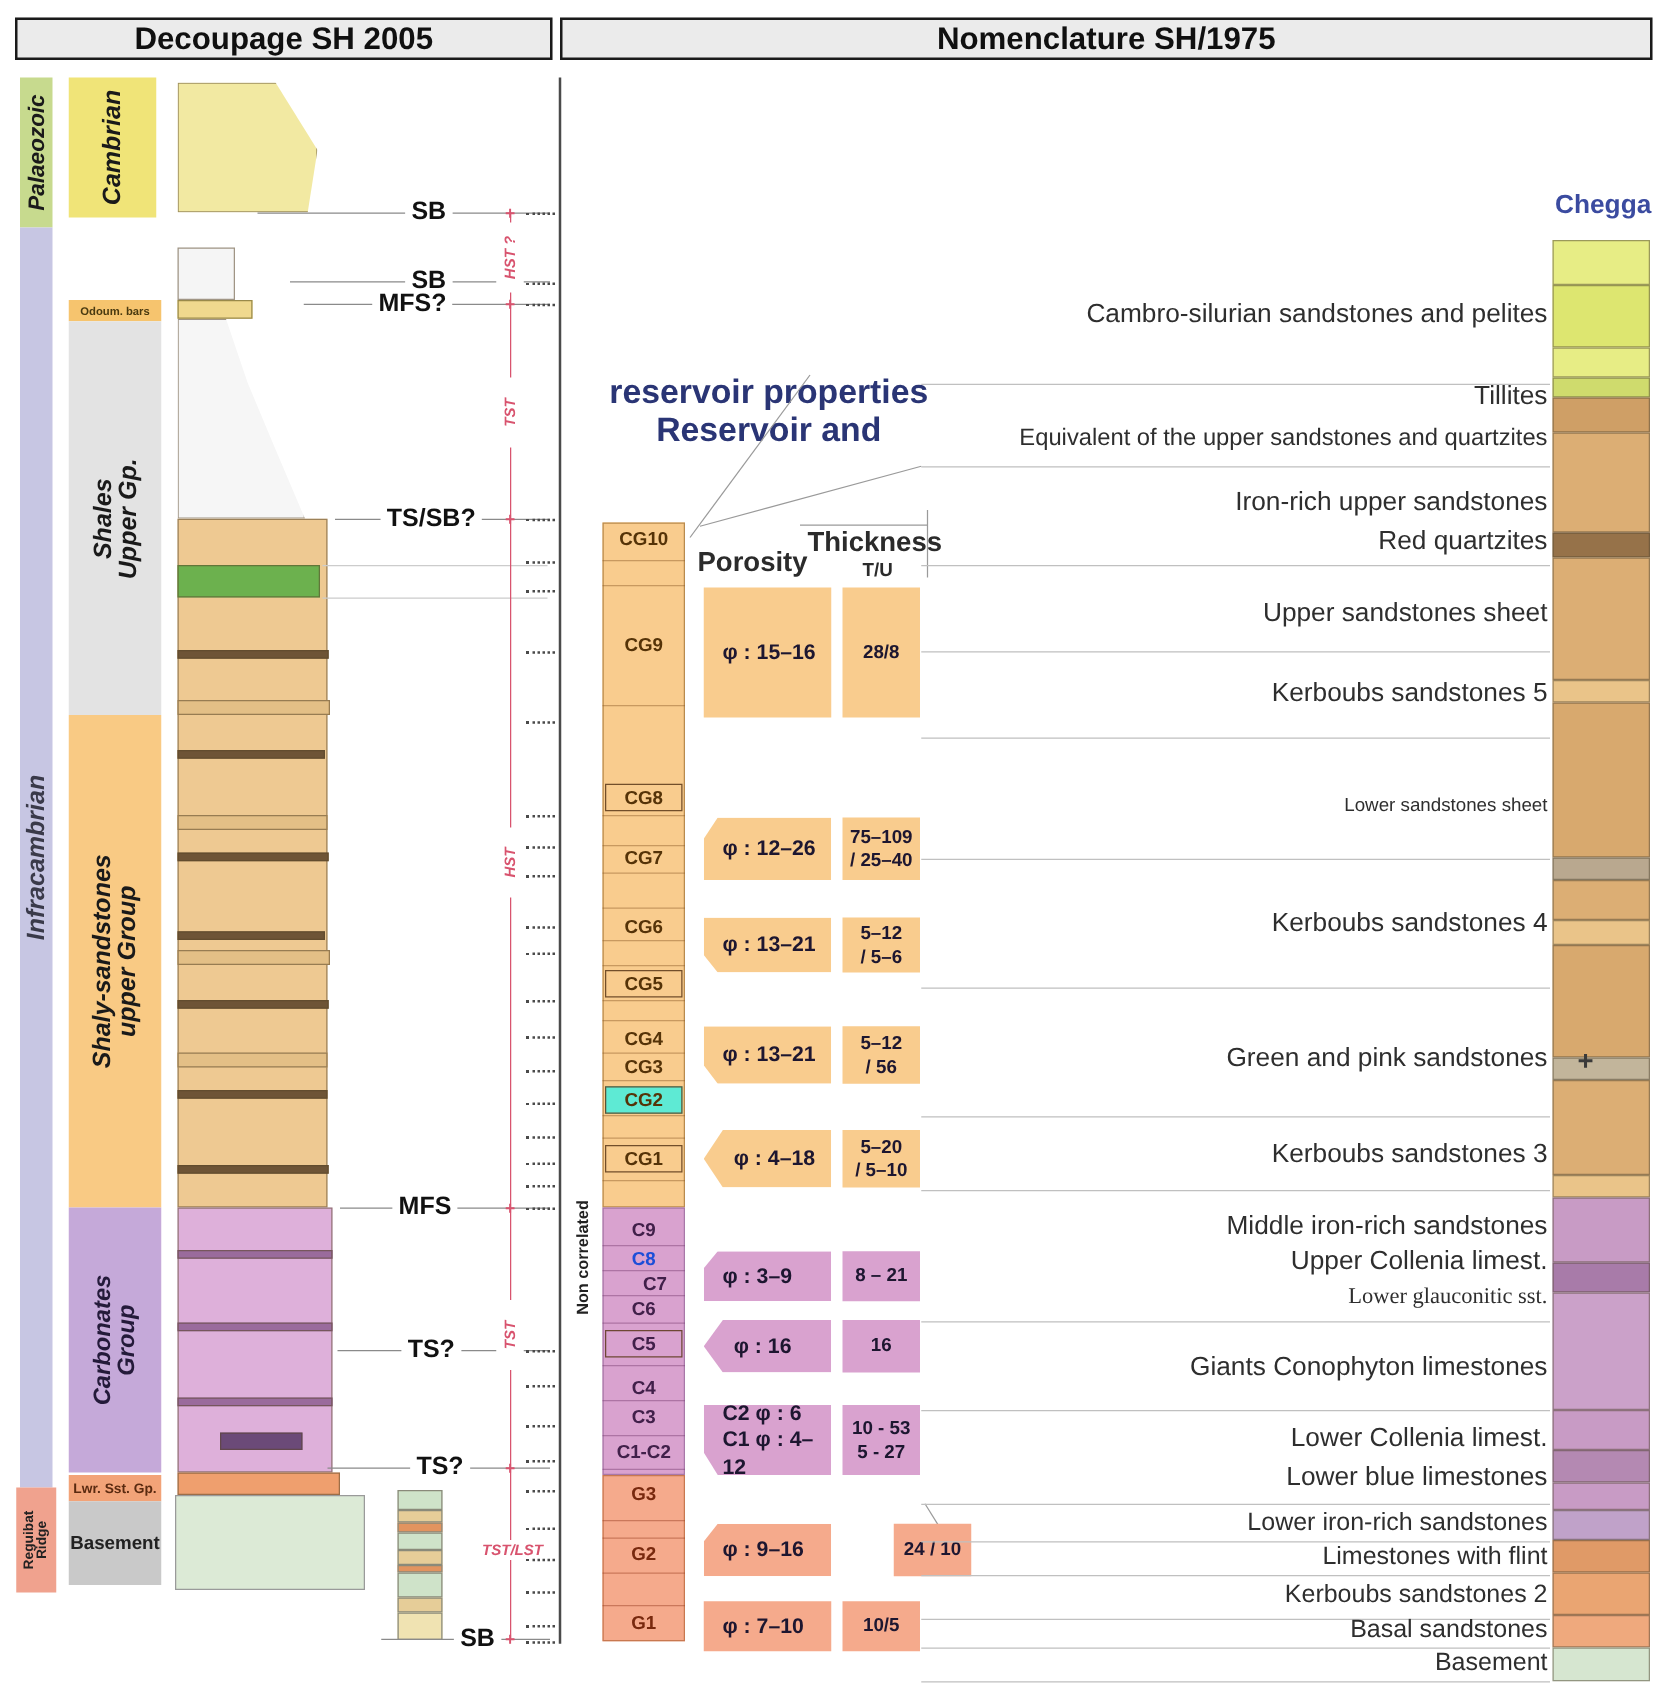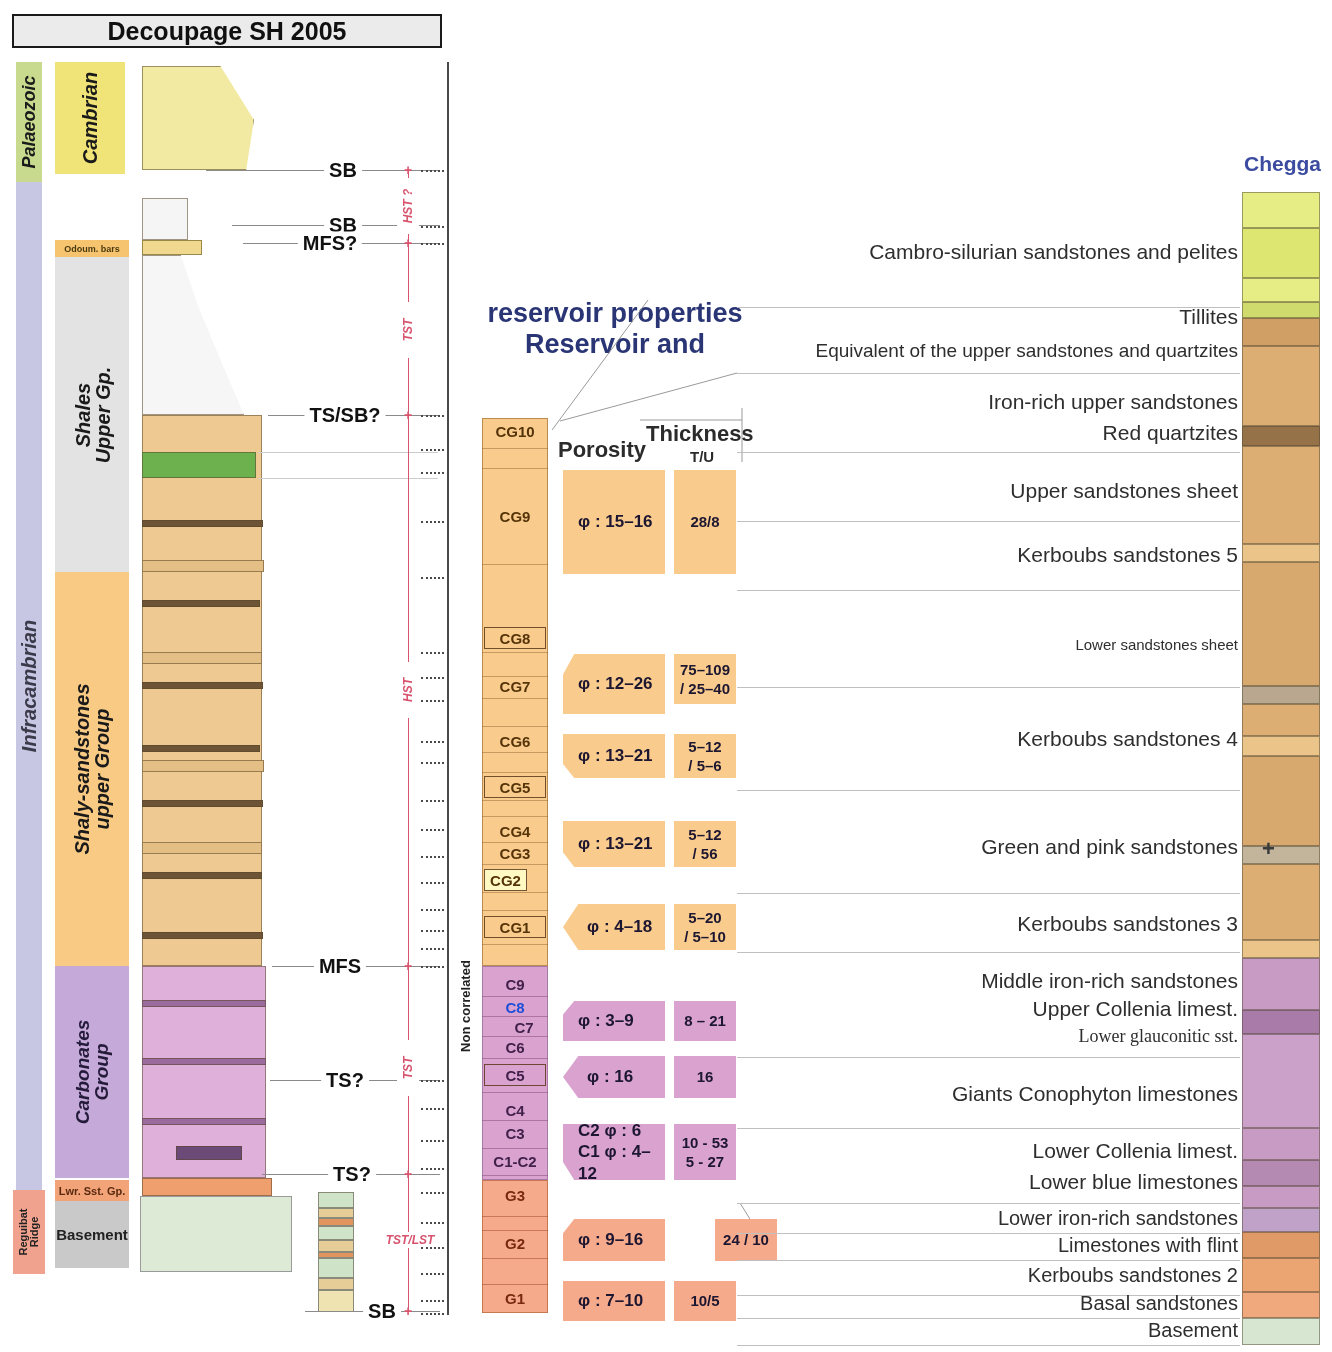--- a/index.html
+++ b/index.html
@@ -44,20 +44,23 @@
   .p-wv{background-image:radial-gradient(circle at 6px 5px,transparent 4px,rgba(120,60,115,.35) 4.5px,transparent 5.5px);background-size:14px 10px;}
   .p-sp{background-image:radial-gradient(circle at 3px 3px,rgba(100,60,110,.5) 1.4px,transparent 1.8px);background-size:10px 9px;}
 </style>
 </head>
 <body>
 
 <div id="stage">
 
   <div class="hdr" style="left:12px;top:14px;width:430px;height:34px;">
     <span>Decoupage SH 2005</span>
+  </div>
+  <div class="hdr" style="left:448px;top:14px;width:874px;height:34px;">
+    <span>Nomenclature SH/1975</span>
   </div>
 
   <div class="abs" style="left:470px;top:298px;width:290px;text-align:center;font-weight:bold;
        font-size:27px;line-height:1.15;color:#2a3575;">
     <div>reservoir properties</div>
     <div>Reservoir and</div>
   </div>
 
   <div class="abs" style="left:558px;top:437px;font-size:22px;font-weight:600;color:#2b2b2b;">Porosity</div>
   <div class="abs" style="left:646px;top:421px;font-size:22px;font-weight:600;color:#2b2b2b;">Thickness</div>
@@ -229,36 +232,36 @@
     <div style="position: absolute; box-sizing: border-box; left: 482px; top: 1258px; width: 66px; height: 1px; background: rgba(150, 60, 30, 0.45);"></div>
     <div style="position: absolute; box-sizing: border-box; left: 482px; top: 1284px; width: 66px; height: 1px; background: rgba(150, 60, 30, 0.45);"></div>
     <div class="unitlab" style="position: absolute; box-sizing: border-box; left: 484px; top: 420px; width: 62px; height: 22px; color: rgb(85, 51, 8);">CG10</div>
     <div class="unitlab" style="position: absolute; box-sizing: border-box; left: 484px; top: 505px; width: 62px; height: 22px; color: rgb(85, 51, 8);">CG9</div>
     <div class="unitlab" style="position: absolute; box-sizing: border-box; left: 484px; top: 627px; width: 62px; height: 22px; color: rgb(85, 51, 8); border: 1px solid rgba(90, 55, 25, 0.85); background: rgb(249, 204, 142);">CG8</div>
     <div class="unitlab" style="position: absolute; box-sizing: border-box; left: 484px; top: 675px; width: 62px; height: 22px; color: rgb(85, 51, 8);">CG7</div>
     <div class="unitlab" style="position: absolute; box-sizing: border-box; left: 484px; top: 730px; width: 62px; height: 22px; color: rgb(85, 51, 8);">CG6</div>
     <div class="unitlab" style="position: absolute; box-sizing: border-box; left: 484px; top: 776px; width: 62px; height: 22px; color: rgb(85, 51, 8); border: 1px solid rgba(90, 55, 25, 0.85); background: rgb(249, 204, 142);">CG5</div>
     <div class="unitlab" style="position: absolute; box-sizing: border-box; left: 484px; top: 820px; width: 62px; height: 22px; color: rgb(85, 51, 8);">CG4</div>
     <div class="unitlab" style="position: absolute; box-sizing: border-box; left: 484px; top: 842px; width: 62px; height: 22px; color: rgb(85, 51, 8);">CG3</div>
-    <div class="unitlab" style="position: absolute; box-sizing: border-box; left: 484px; top: 869px; width: 43px; height: 22px; color: rgb(85, 51, 8); border: 1px solid rgba(90, 55, 25, 0.85); background: #fef9c3;">CG2</div>
+    <div class="unitlab" style="position: absolute; box-sizing: border-box; left: 484px; top: 869px; width: 62px; height: 22px; color: rgb(85, 51, 8); border: 1px solid rgba(90, 55, 25, 0.85); background: #5eead4;">CG2</div>
     <div class="unitlab" style="position: absolute; box-sizing: border-box; left: 484px; top: 916px; width: 62px; height: 22px; color: rgb(85, 51, 8); border: 1px solid rgba(90, 55, 25, 0.85); background: rgb(249, 204, 142);">CG1</div>
     <div class="unitlab" style="position: absolute; box-sizing: border-box; left: 484px; top: 973px; width: 62px; height: 22px; color: rgb(65, 32, 74);">C9</div>
     <div class="unitlab" style="position: absolute; box-sizing: border-box; left: 484px; top: 996px; width: 62px; height: 22px; color: #1d4ed8;">C8</div>
     <div class="unitlab" style="position: absolute; box-sizing: border-box; left: 484px; top: 1016px; width: 62px; height: 22px; color: rgb(65, 32, 74); padding-left: 18px;">C7</div>
     <div class="unitlab" style="position: absolute; box-sizing: border-box; left: 484px; top: 1036px; width: 62px; height: 22px; color: rgb(65, 32, 74);">C6</div>
     <div class="unitlab" style="position: absolute; box-sizing: border-box; left: 484px; top: 1064px; width: 62px; height: 22px; color: rgb(65, 32, 74); border: 1px solid rgba(90, 55, 25, 0.85); background: rgb(217, 162, 207);">C5</div>
     <div class="unitlab" style="position: absolute; box-sizing: border-box; left: 484px; top: 1099px; width: 62px; height: 22px; color: rgb(65, 32, 74);">C4</div>
     <div class="unitlab" style="position: absolute; box-sizing: border-box; left: 484px; top: 1122px; width: 62px; height: 22px; color: rgb(65, 32, 74);">C3</div>
     <div class="unitlab" style="position: absolute; box-sizing: border-box; left: 484px; top: 1150px; width: 62px; height: 22px; color: rgb(65, 32, 74);">C1-C2</div>
     <div class="unitlab" style="position: absolute; box-sizing: border-box; left: 484px; top: 1184px; width: 62px; height: 22px; color: rgb(120, 41, 14);">G3</div>
     <div class="unitlab" style="position: absolute; box-sizing: border-box; left: 484px; top: 1232px; width: 62px; height: 22px; color: rgb(120, 41, 14);">G2</div>
     <div class="unitlab" style="position: absolute; box-sizing: border-box; left: 484px; top: 1287px; width: 62px; height: 22px; color: rgb(120, 41, 14);">G1</div>
     <div class="por" style="position: absolute; box-sizing: border-box; left: 563px; top: 470px; width: 102px; height: 104px; background: rgb(249, 204, 142); padding-left: 15px;">φ : 15–16</div>
     <div class="thk" style="position: absolute; box-sizing: border-box; left: 674px; top: 470px; width: 62px; height: 104px; background: rgb(249, 204, 142);">28/8</div>
-    <div class="por" style="position: absolute; box-sizing: border-box; left: 563px; top: 654px; width: 102px; height: 60px; background: rgb(249, 204, 142); clip-path: polygon(0px 34%, 11% 0px, 100% 0px, 100% 100%, 0px 100%); padding-left: 15px;">φ : 12–26</div>
+    <div class="por" style="position: absolute; box-sizing: border-box; left: 563px; top: 654px; width: 102px; height: 50px; background: rgb(249, 204, 142); clip-path: polygon(0px 34%, 11% 0px, 100% 0px, 100% 100%, 0px 100%); padding-left: 15px;">φ : 12–26</div>
     <div class="thk" style="position: absolute; box-sizing: border-box; left: 674px; top: 654px; width: 62px; height: 50px; background: rgb(249, 204, 142);">75–109
 / 25–40</div>
     <div class="por" style="position: absolute; box-sizing: border-box; left: 563px; top: 734px; width: 102px; height: 44px; background: rgb(249, 204, 142); clip-path: polygon(0px 0px, 100% 0px, 100% 100%, 11% 100%, 0px 68%); padding-left: 15px;">φ : 13–21</div>
     <div class="thk" style="position: absolute; box-sizing: border-box; left: 674px; top: 734px; width: 62px; height: 44px; background: rgb(249, 204, 142);">5–12
 / 5–6</div>
     <div class="por" style="position: absolute; box-sizing: border-box; left: 563px; top: 821px; width: 102px; height: 46px; background: rgb(249, 204, 142); clip-path: polygon(0px 0px, 100% 0px, 100% 100%, 11% 100%, 0px 68%); padding-left: 15px;">φ : 13–21</div>
     <div class="thk" style="position: absolute; box-sizing: border-box; left: 674px; top: 821px; width: 62px; height: 46px; background: rgb(249, 204, 142);">5–12
 / 56</div>
     <div class="por" style="position: absolute; box-sizing: border-box; left: 563px; top: 904px; width: 102px; height: 46px; background: rgb(249, 204, 142); clip-path: polygon(15% 0px, 100% 0px, 100% 100%, 15% 100%, 0px 50%); padding-left: 24px;">φ : 4–18</div>
     <div class="thk" style="position: absolute; box-sizing: border-box; left: 674px; top: 904px; width: 62px; height: 46px; background: rgb(249, 204, 142);">5–20

